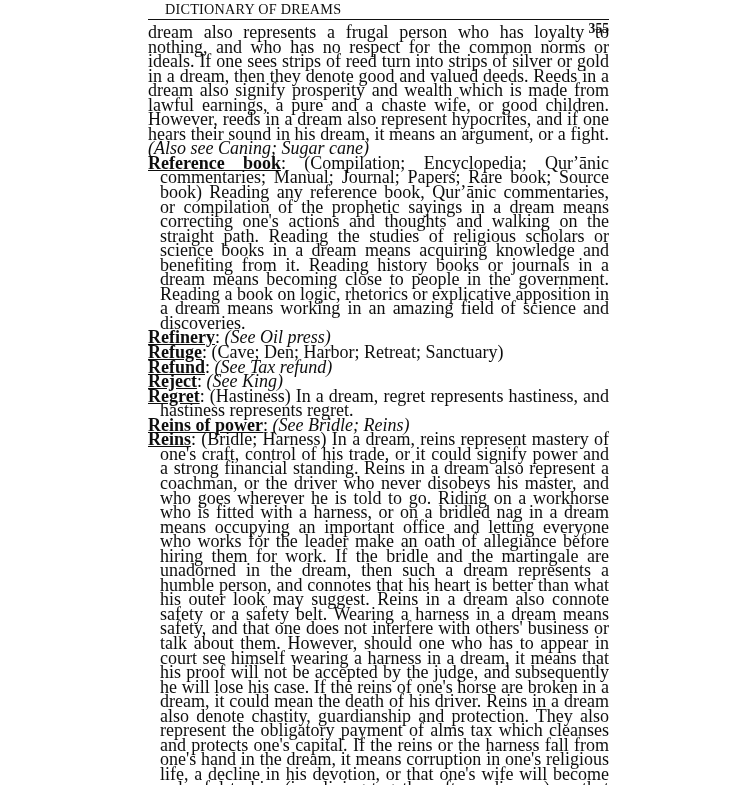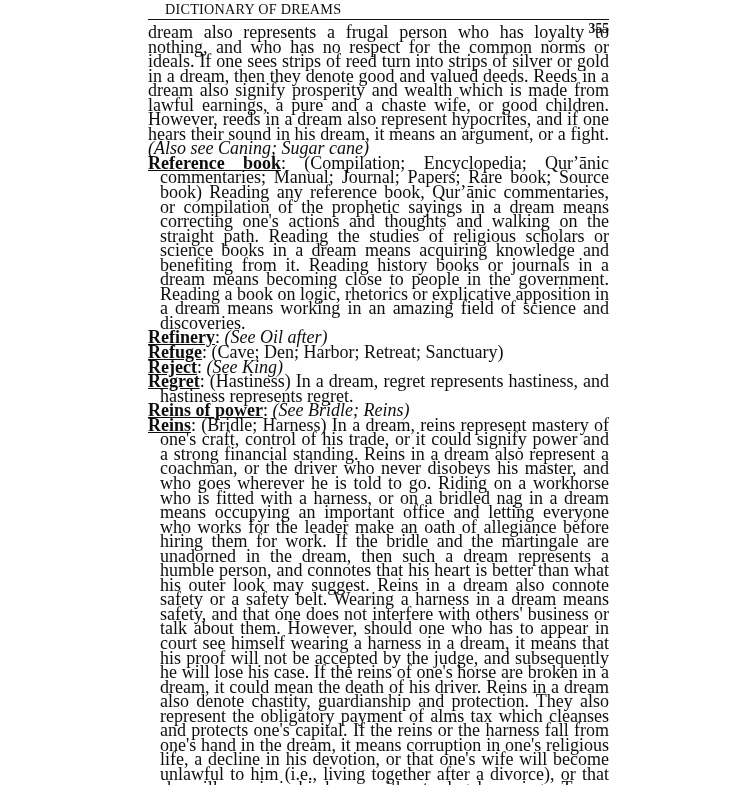--- a/index.html
+++ b/index.html
@@ -83,22 +83,23 @@
 
   <div class="runhead">
     <span class="runhead-title">DICTIONARY OF DREAMS</span>
     <span class="runhead-folio">355</span>
     <div class="rule"></div>
   </div>
 
   <div class="body" id="entries">
       <p class="runon"><span>dream also represents a frugal person who has loyalty to nothing, and who has no respect for the common norms or ideals. If one sees strips of reed turn into strips of silver or gold in a dream, then they denote good and valued deeds. Reeds in a dream also signify prosperity and wealth which is made from lawful earnings, a pure and a chaste wife, or good children. However, reeds in a dream also represent hypocrites, and if one hears their sound in his dream, it means an argument, or a fight. </span><span class="it">(Also see Caning; Sugar cane)</span></p>
       <p class="entry"><span class="hw">Reference book</span><span>: </span><span>(Compilation; Encyclopedia; Qurʼānic commentaries; Manual; Journal; Papers; Rare book; Source book) Reading any reference book, Qurʼānic commentaries, or compilation of the prophetic sayings in a dream means correcting one's actions and thoughts and walking on the straight path. Reading the studies of religious scholars or science books in a dream means acquiring knowledge and benefiting from it. Reading history books or journals in a dream means becoming close to people in the government. Reading a book on logic, rhetorics or explicative apposition in a dream means working in an amazing field of science and discoveries.</span></p>
-      <p class="entry"><span class="hw">Refinery</span><span>: </span><span class="it">(See Oil after)</span></p>
+      <p class="entry"><span class="hw">Refinery</span><span>: </span><span class="it">(See Oil press)</span></p>
       <p class="entry"><span class="hw">Refuge</span><span>: </span><span>(Cave; Den; Harbor; Retreat; Sanctuary)</span></p>
+      <p class="entry"><span class="hw">Refund</span><span>: </span><span class="it">(See Tax refund)</span></p>
       <p class="entry"><span class="hw">Reject</span><span>: </span><span class="it">(See King)</span></p>
       <p class="entry"><span class="hw">Regret</span><span>: </span><span>(Hastiness) In a dream, regret represents hastiness, and hastiness represents regret.</span></p>
       <p class="entry"><span class="hw">Reins of power</span><span>: </span><span class="it">(See Bridle; Reins)</span></p>
       <p class="entry"><span class="hw">Reins</span><span>: </span><span>(Bridle; Harness) In a dream, reins represent mastery of one's craft, control of his trade, or it could signify power and a strong financial standing. Reins in a dream also represent a coachman, or the driver who never disobeys his master, and who goes wherever he is told to go. Riding on a workhorse who is fitted with a harness, or on a bridled nag in a dream means occupying an important office and letting everyone who works for the leader make an oath of allegiance before hiring them for work. If the bridle and the martingale are unadorned in the dream, then such a dream represents a humble person, and connotes that his heart is better than what his outer look may suggest. Reins in a dream also connote safety or a safety belt. Wearing a harness in a dream means safety, and that one does not interfere with others' business or talk about them. However, should one who has to appear in court see himself wearing a harness in a dream, it means that his proof will not be accepted by the judge, and subsequently he will lose his case. If the reins of one's horse are broken in a dream, it could mean the death of his driver. Reins in a dream also denote chastity, guardianship and protection. They also represent the obligatory payment of alms tax which cleanses and protects one's capital. If the reins or the harness fall from one's hand in the dream, it means corruption in one's religious life, a decline in his devotion, or that one's wife will become unlawful to him (i.e., living together after a divorce), or that she will remain in his house without a legal marriage. To see oneself bridled in a dream also means refraining from sin, or observing a voluntary religious fast. A broken bridle in a dream is good for one who service it and bad for its owner. </span><span class="it">(Also see Bridle)</span></p>
       <p class="entry"><span class="hw">Reject</span><span>: </span><span>In a dream, rejecting something them ingratitude or disbelief.</span></p>
     </div>
 
 </div>
 
 </body></html>

